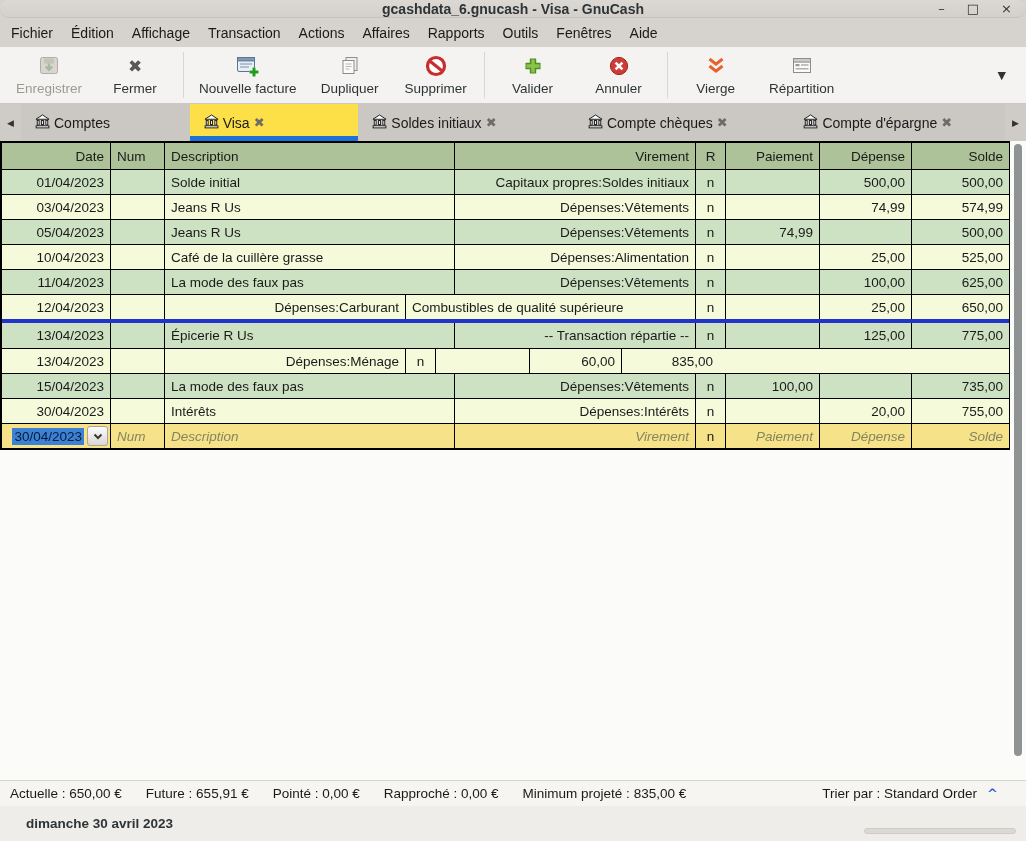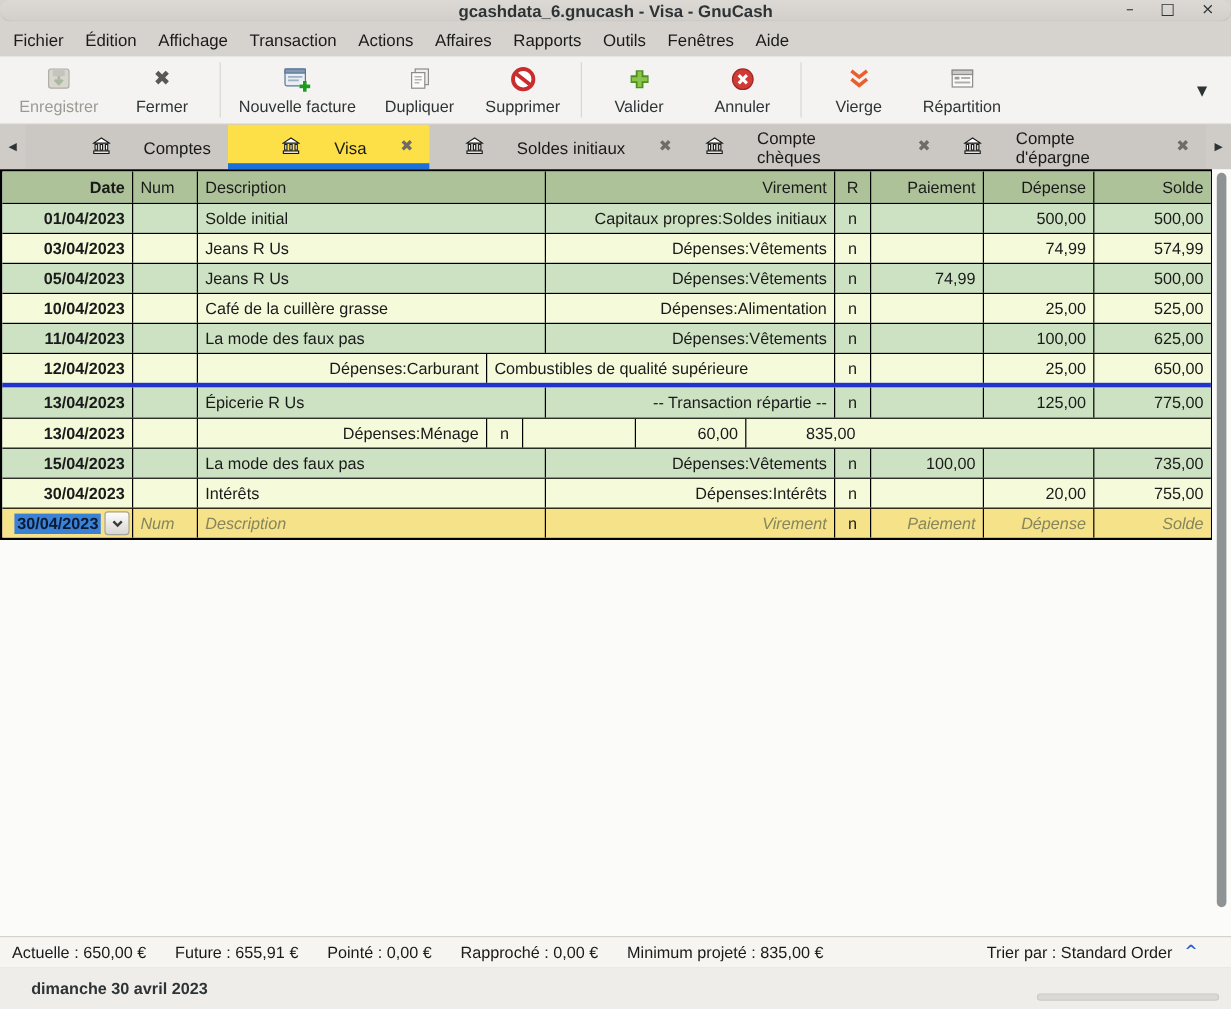--- a/index.html
+++ b/index.html
@@ -25,36 +25,36 @@
   .tbtn { display:flex; flex-direction:column; align-items:center; justify-content:center; min-width:86px;
           height:52px; gap:3px; font-size:13.5px; color:#2e3436; padding:0 10px; }
   .tbtn.disabled { color:#9d9a95; }
   .ticon { height:24px; display:flex; align-items:center; justify-content:center; }
   .tsep { width:1px; height:46px; background:#dad6d1; margin:0 5px; }
   .toolbar-overflow { margin-left:auto; padding-right:14px; font-size:12px; color:#2e3436; }
 
   
   .tabbar { height:37px; background:#cfccc7; display:flex; align-items:stretch; }
   .tab-arrow { width:21px; display:flex; align-items:center; justify-content:center; font-size:9px; color:#2e3436; }
-  .tab { display:flex; align-items:center; justify-content:flex-end; gap:28px; padding:0 14px; flex:1.05;
+  .tab { display:flex; align-items:center; justify-content:flex-start; gap:4px; padding:0 14px; flex:1.05;
          font-size:14px; color:#1a1a1a; position:relative; background:#cbc7c2; }
   .tab.wide { flex:1.4; }
   .tab.active { background:#fde047; }
   .tab.active::after { content:""; position:absolute; left:0; right:0; bottom:0; height:5px; background:#1c71d8; }
   .tab-close { font-size:13px; color:#6f6c68; font-weight:bold; }
 
   
   .page-area { flex:1; position:relative; background:#fbfbf9; }
   .rtable { width:1010px; border-left:2px solid #000; border-right:1px solid #000; border-bottom:2px solid #000; border-top:2px solid #000; }
   .trow { display:flex; height:25px; border-top:1px solid #000; }
   .trow:first-child { border-top:none; }
   .thead { height:26px; background:#adc298; }
   .c { border-left:1px solid #000; padding:0 6px; font-size:13.5px; color:#1a1a1a;
        display:flex; align-items:center; overflow:hidden; white-space:nowrap; }
-  .c:first-child { border-left:none;font-weight:bold; }
+  .c:first-child { border-left:none; }
   .col-date { width:108px; justify-content:flex-end; }
   .col-num  { width:54px; }
   .col-desc { flex:1; }
   .col-vir  { width:241px; justify-content:flex-end; }
   .col-r    { width:30px; justify-content:center; }
   .col-pay  { width:94px; justify-content:flex-end; }
   .col-dep  { width:92px; justify-content:flex-end; }
   .col-sol  { width:98px; justify-content:flex-end; }
   .green { background:#cde2c3; }
   .pale  { background:#f4fada; }

